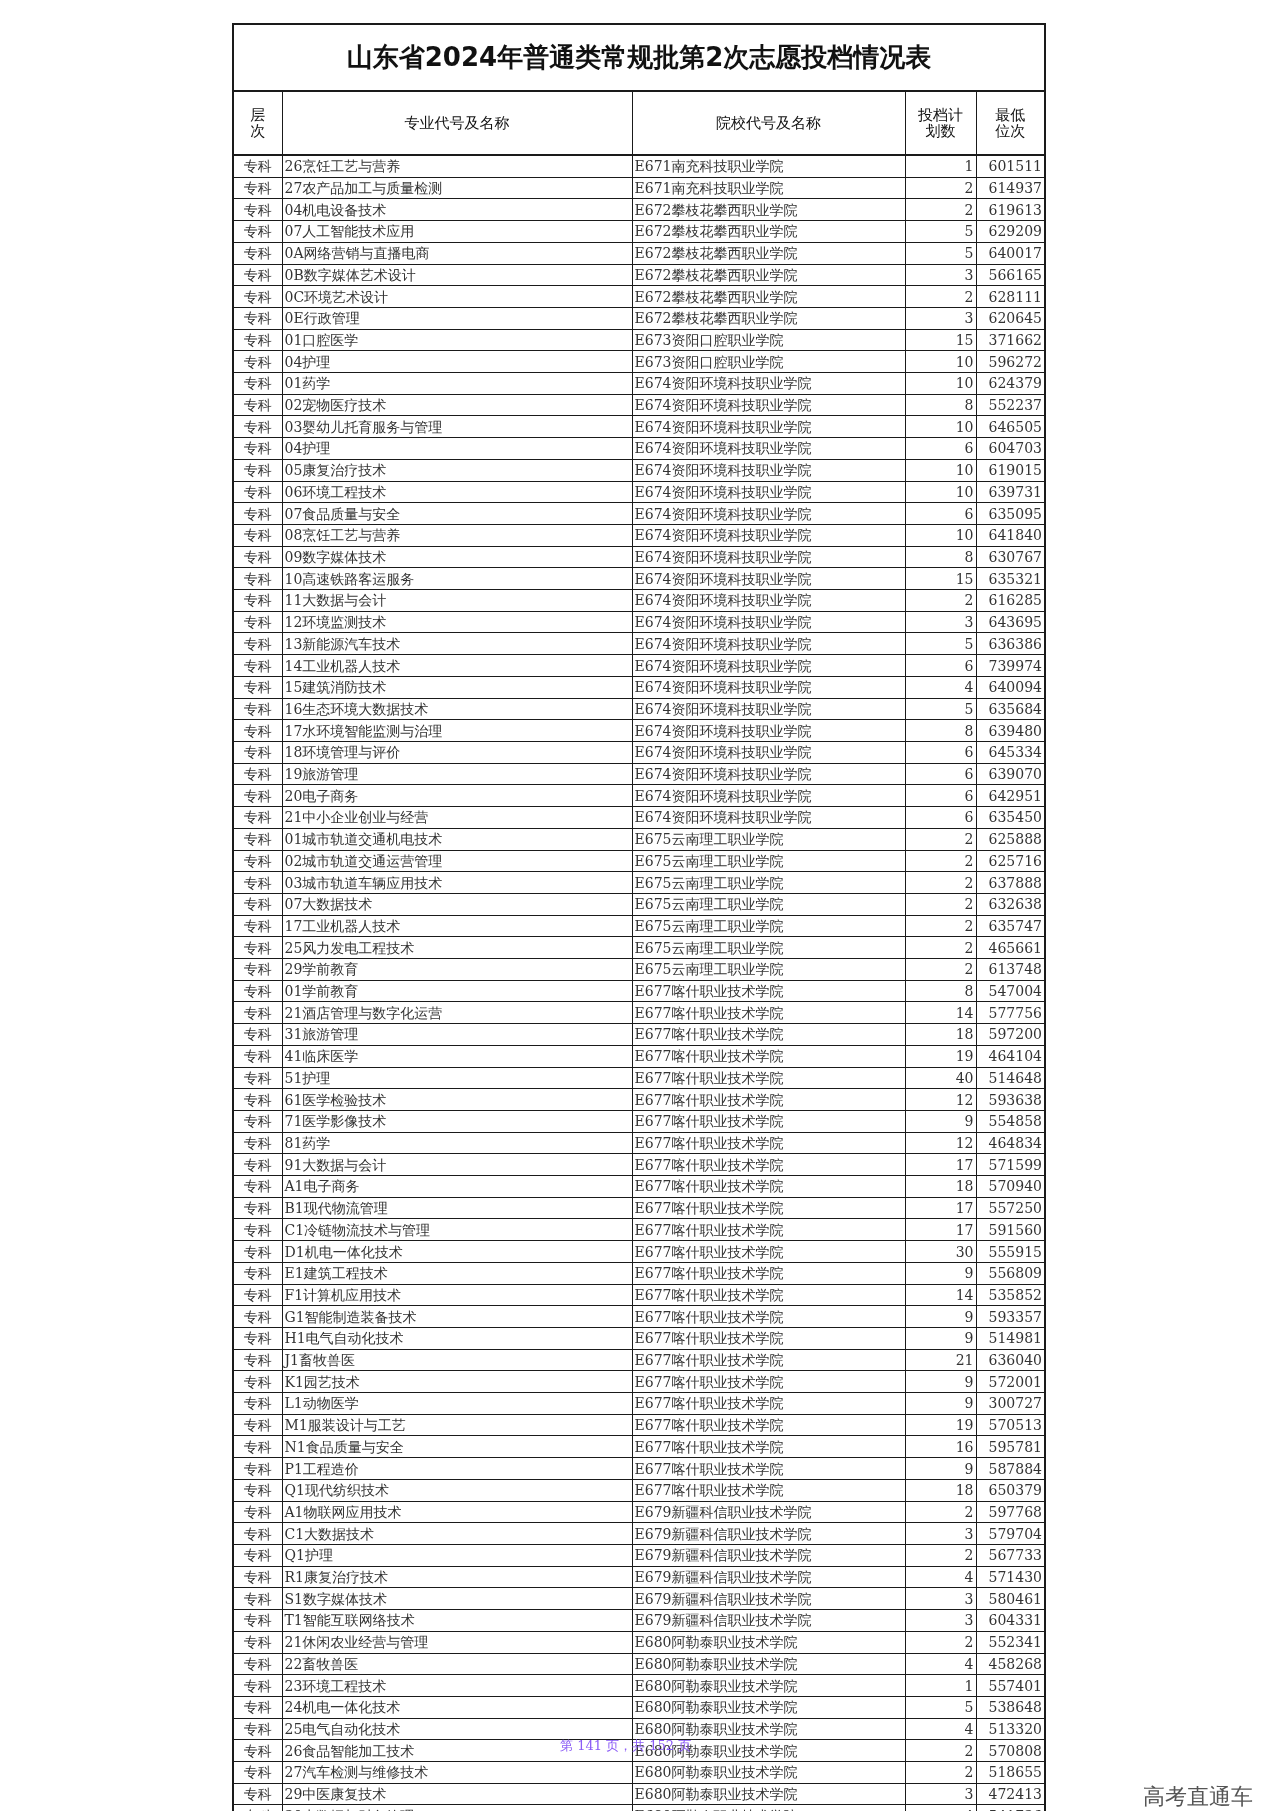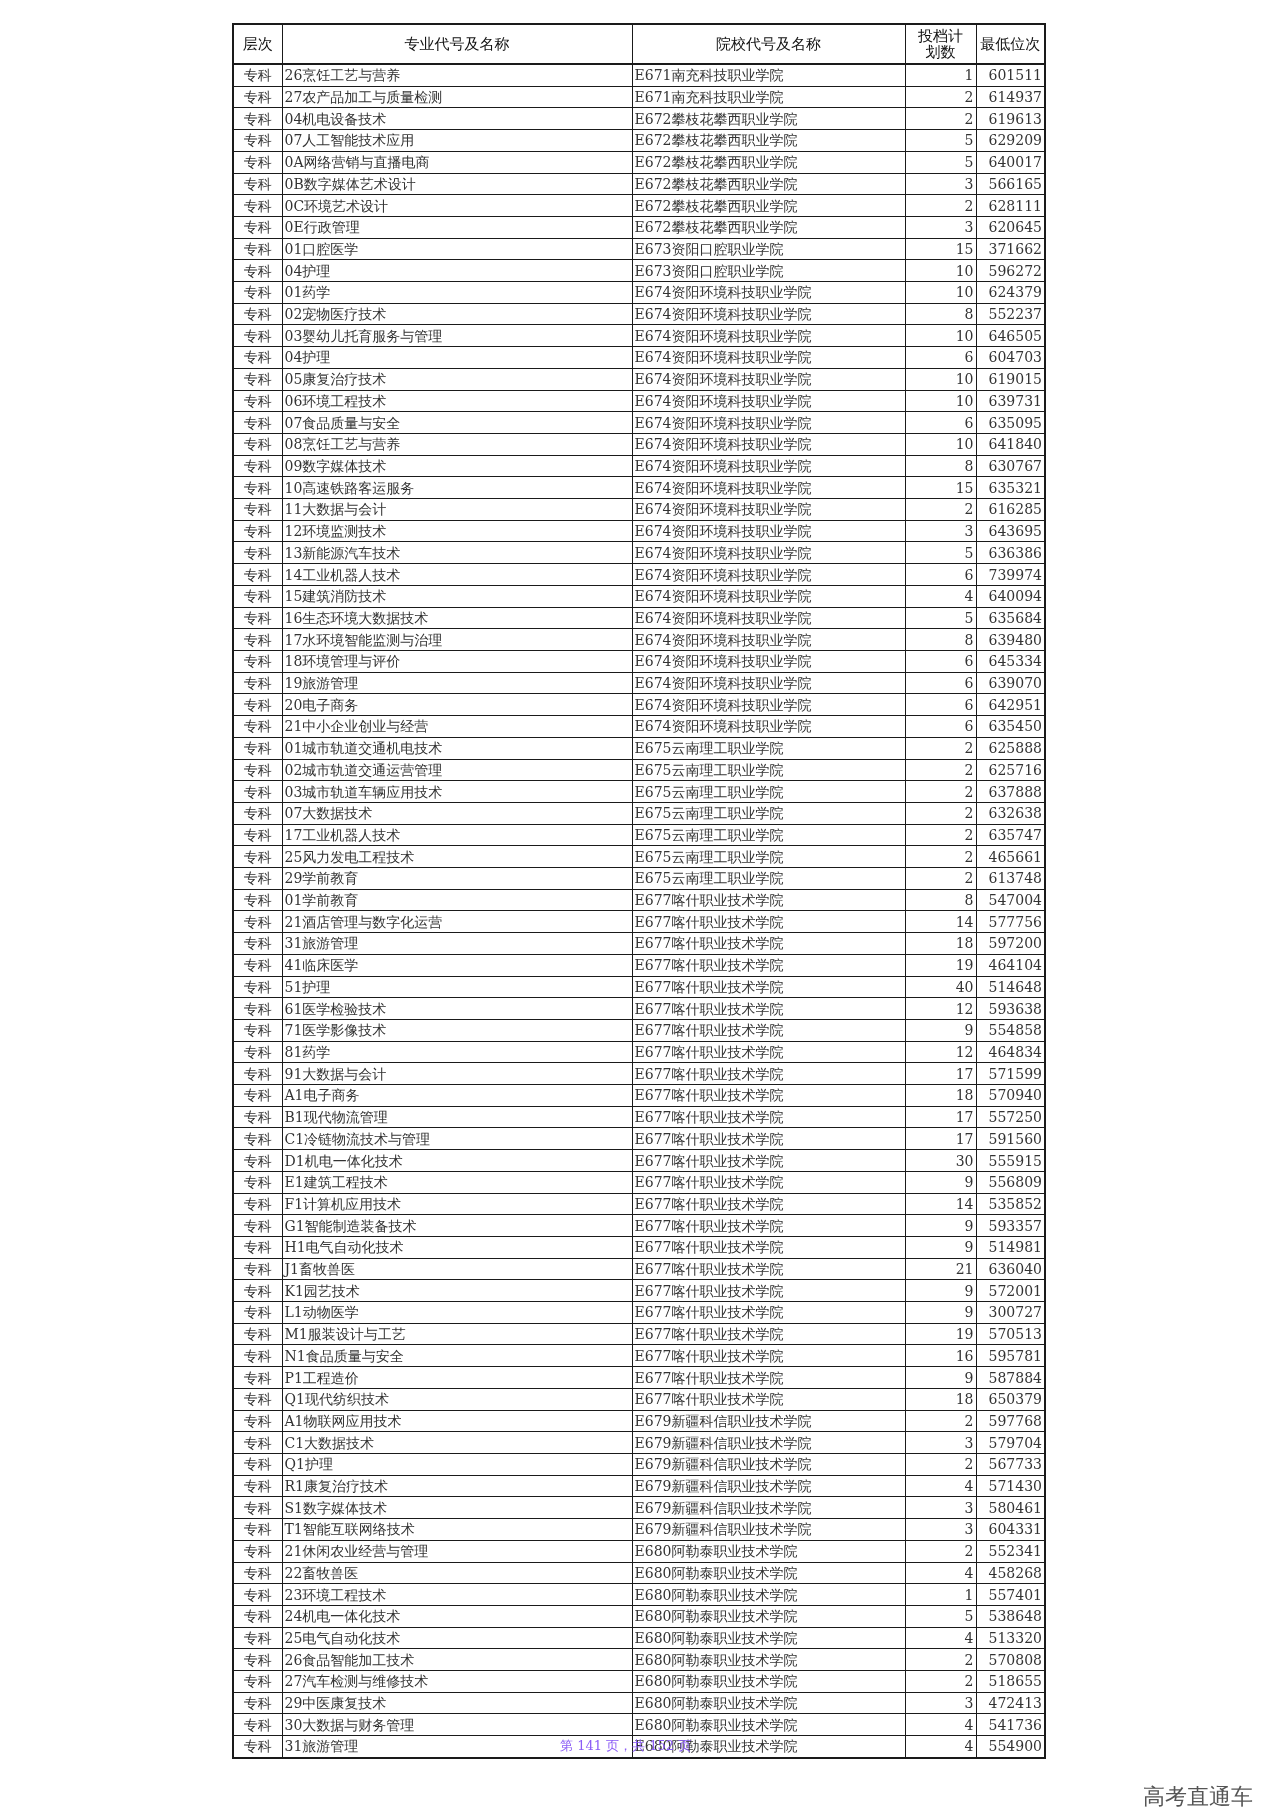--- a/index.html
+++ b/index.html
@@ -7,38 +7,39 @@
          font-family:"DejaVu Serif","Liberation Serif",serif; color:#222; }
   .sheet { position:absolute; left:232px; top:23px; width:814px;
            border:2px solid #1a1a1a; box-sizing:border-box; }
   .title { height:65px; display:flex; align-items:center; justify-content:center;
            font-size:26px; font-weight:bold; letter-spacing:0px; color:#111;
            border-bottom:2px solid #1a1a1a; font-family:"DejaVu Sans","Liberation Sans",sans-serif; }
   table { border-collapse:collapse; width:100%; table-layout:fixed; }
   col.c1 { width:48px; } col.c2 { width:350px; } col.c3 { width:273px; }
   col.c4 { width:71px; } col.c5 { width:68px; }
   th { height:38px; border:1.5px solid #1a1a1a; font-weight:normal; font-size:15px;
-       line-height:16px; padding:0; color:#111;
+       line-height:16px; padding:12px; color:#111;
        font-family:"DejaVu Sans","Liberation Sans",sans-serif; }
   th:first-child { border-left:none; } th:last-child { border-right:none;margin-top:8px; }
   tr.hdr th { border-top:none; border-bottom:2px solid #1a1a1a; }
   td { height:20.71px; padding:0 2px; border:1.5px solid #1a1a1a; font-size:14px;
        line-height:18px; white-space:nowrap; overflow:hidden; color:#333; }
   td:first-child { border-left:none; text-align:center; padding:0; }
   td:last-child { border-right:none; }
   tbody tr:last-child td { border-bottom:none; }
   td.num { text-align:right; padding-right:2px; }
   .footer { position:absolute; left:560px; top:1737px; font-size:13px; color:#8b5cf6; }
   .watermark { position:absolute; left:1143px; top:1782px; font-size:22px; color:#555;
                font-family:"DejaVu Sans","Liberation Sans",sans-serif; }
 </style>
 </head>
 <body>
 
 <div class="sheet">
+  <div class="title">山东省2024年普通类常规批第2次志愿投档情况表</div>
   <table>
     <colgroup>
         <col class="c1">
         <col class="c2">
         <col class="c3">
         <col class="c4">
         <col class="c5">
       </colgroup>
     <thead>
       <tr class="hdr">

